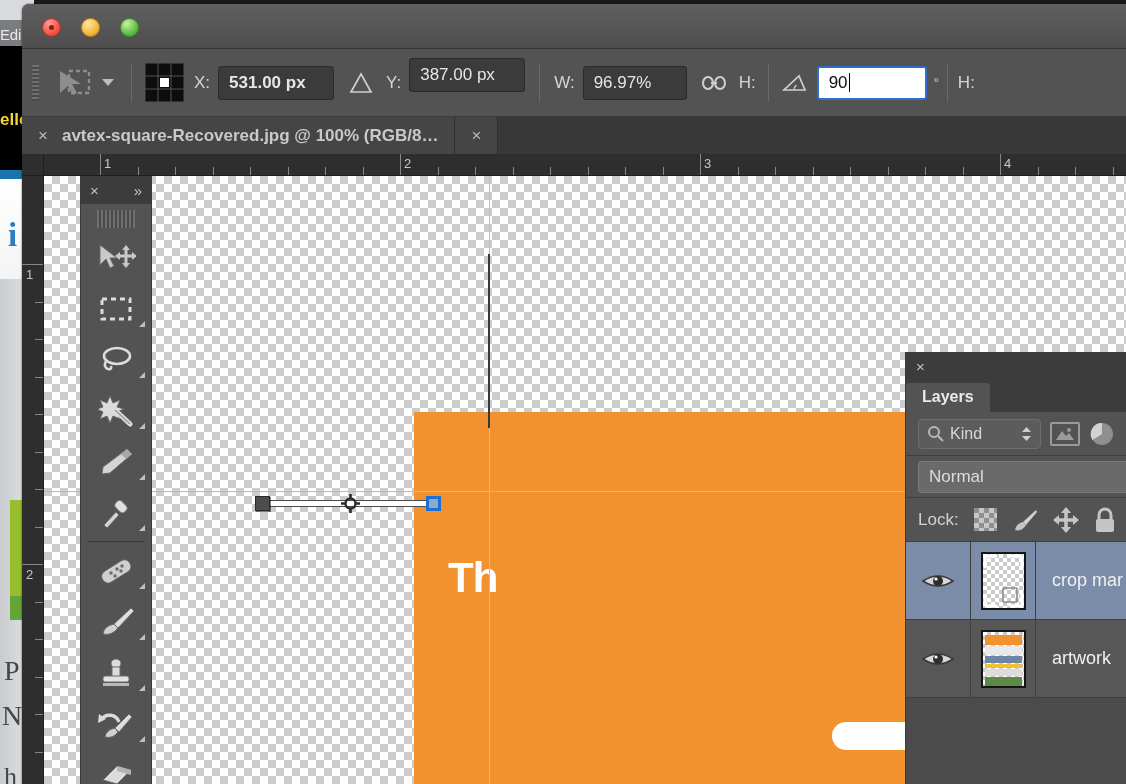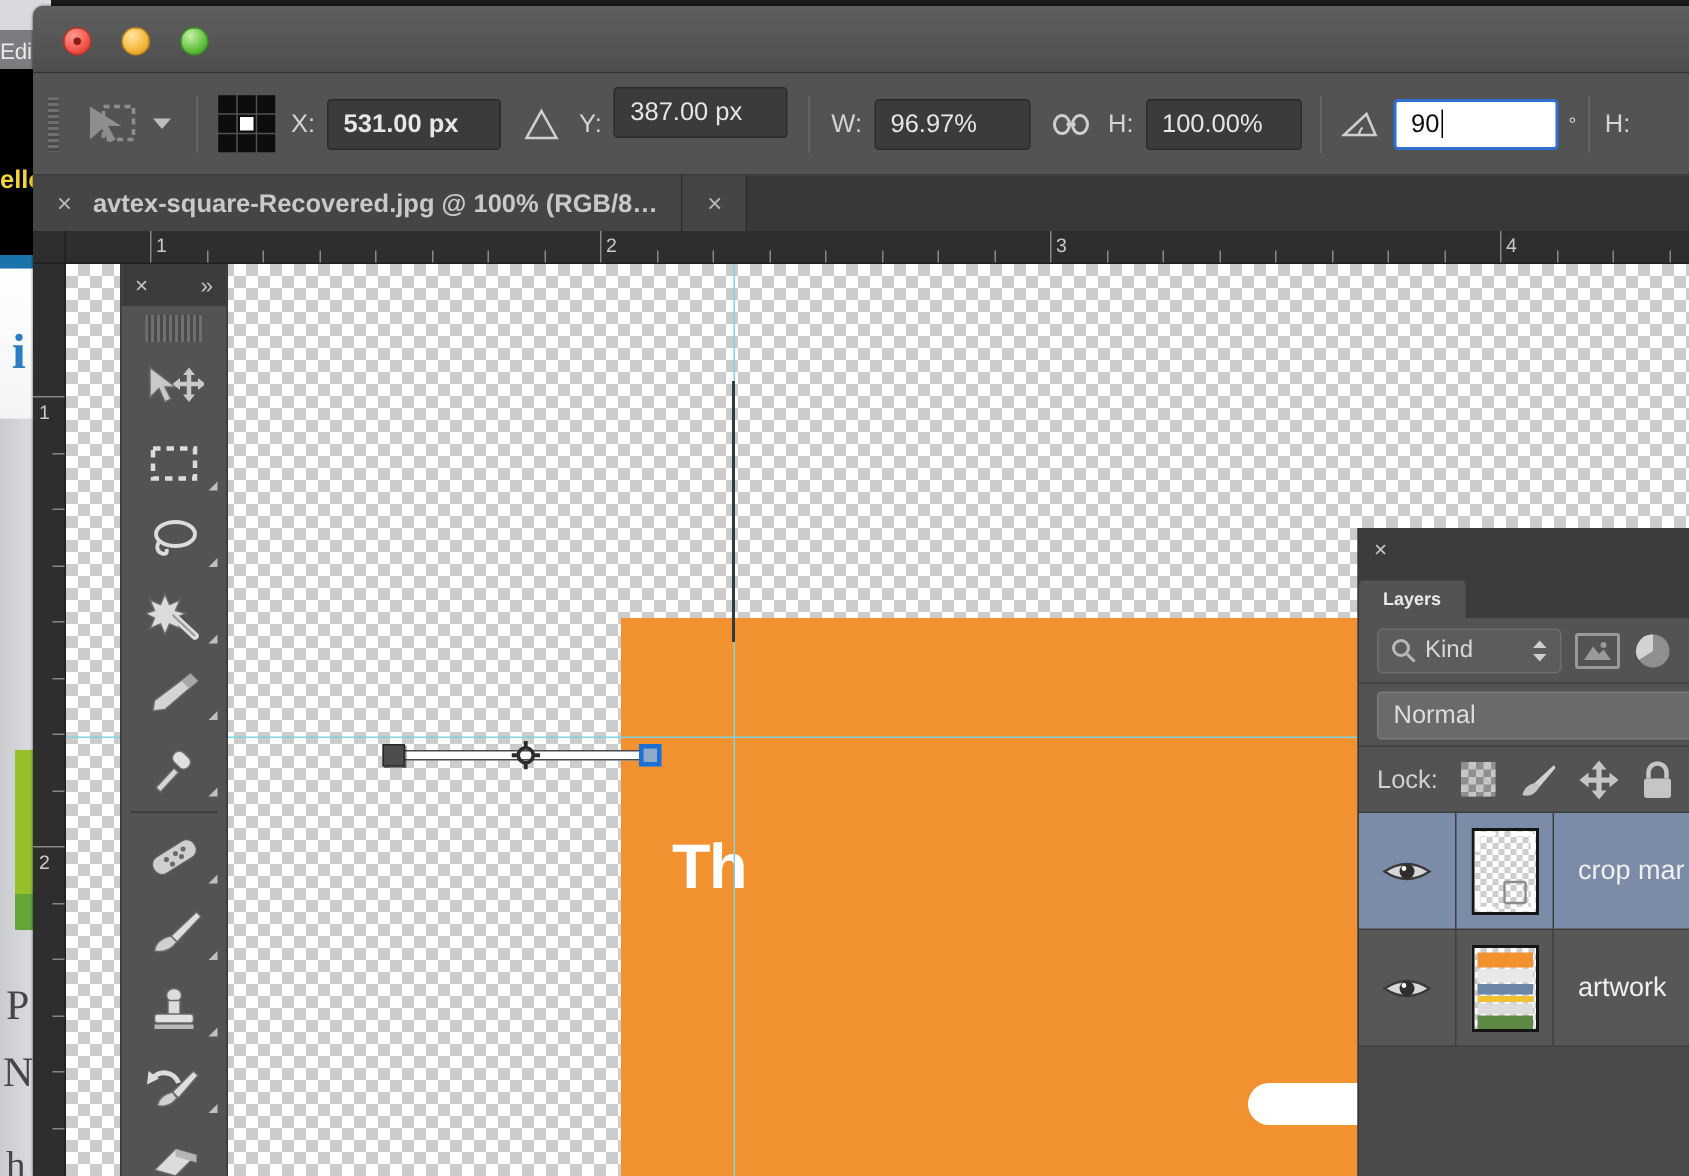--- a/index.html
+++ b/index.html
@@ -130,21 +130,21 @@
   .tool .corner { position:absolute; right:6px; bottom:7px; width:0;height:0;
                   border-left:6px solid transparent; border-bottom:6px solid #c0c0c0; }
   .tool-sep { height:1px; background:#3a3a3a; margin:3px 6px; }
 
   
   .layers { position:absolute; left:883px; top:348px; width:243px; height:436px;
             background:#4b4b4b; border-left:1px solid #383838; }
   .layers-head { height:28px; background:#3c3c3c; display:flex; align-items:center; padding:0 10px;
                  color:#c3c3c3; font-size:15px; }
   .layers-tabrow { height:32px; background:#3c3c3c; display:flex; align-items:flex-end; }
-  .layers-tab { background:#535353; color:#eaeaea; font-size:12px; font-weight:bold;
+  .layers-tab { background:#535353; color:#eaeaea; font-size:16px; font-weight:bold;
                 padding:5px 16px 6px; border-top-left-radius:3px; border-top-right-radius:3px; }
   .filter-row { height:44px; display:flex; align-items:center; gap:9px; padding:0 12px;
                 background:#535353; border-bottom:1px solid #3f3f3f; }
   .kind-select { display:flex; align-items:center; gap:6px; background:#5c5c5c;
                  border:1px solid #6d6d6d; border-radius:4px; padding:5px 8px; width:123px;
                  color:#d7d7d7; font-size:16px; }
   .stepper { margin-left:auto; display:flex; flex-direction:column; gap:2px; }
   .filter-ico { width:30px; height:24px; border:2px solid #9a9a9a; border-radius:2px;
                 display:flex; align-items:center; justify-content:center; }
   .blend-row { height:42px; display:flex; align-items:center; padding:0 12px; background:#535353;
@@ -239,21 +239,20 @@
       <span class="opt-label">W:</span>
       <div class="opt-field" style="margin:0 14px 0 8px; min-width:104px;">96.97%</div>
 
       <svg width="26" height="22" viewBox="0 0 26 22">
         <path d="M10 11 h6" stroke="#cfcfcf" stroke-width="2" fill="none"></path>
         <rect x="2" y="5" width="10" height="12" rx="6" fill="none" stroke="#cfcfcf" stroke-width="2"></rect>
         <rect x="14" y="5" width="10" height="12" rx="6" fill="none" stroke="#cfcfcf" stroke-width="2"></rect>
       </svg>
 
       <span class="opt-label" style="margin-left:12px;">H:</span>
-      <div class="opt-field" style="margin:0 0 0 8px; min-width:104px;">100.00%</div>
 
       <div class="divider" style="margin:0 12px;"></div>
 
       <svg width="28" height="24" viewBox="0 0 28 24">
         <polygon points="24,19 3,19 18,5" fill="none" stroke="#cfcfcf" stroke-width="1.7"></polygon>
         <path d="M13 19 a7 7 0 0 1 2.4-5" fill="none" stroke="#cfcfcf" stroke-width="1.4"></path>
       </svg>
 
       <div class="opt-field active" style="margin-left:8px;">
         <span>90</span>

